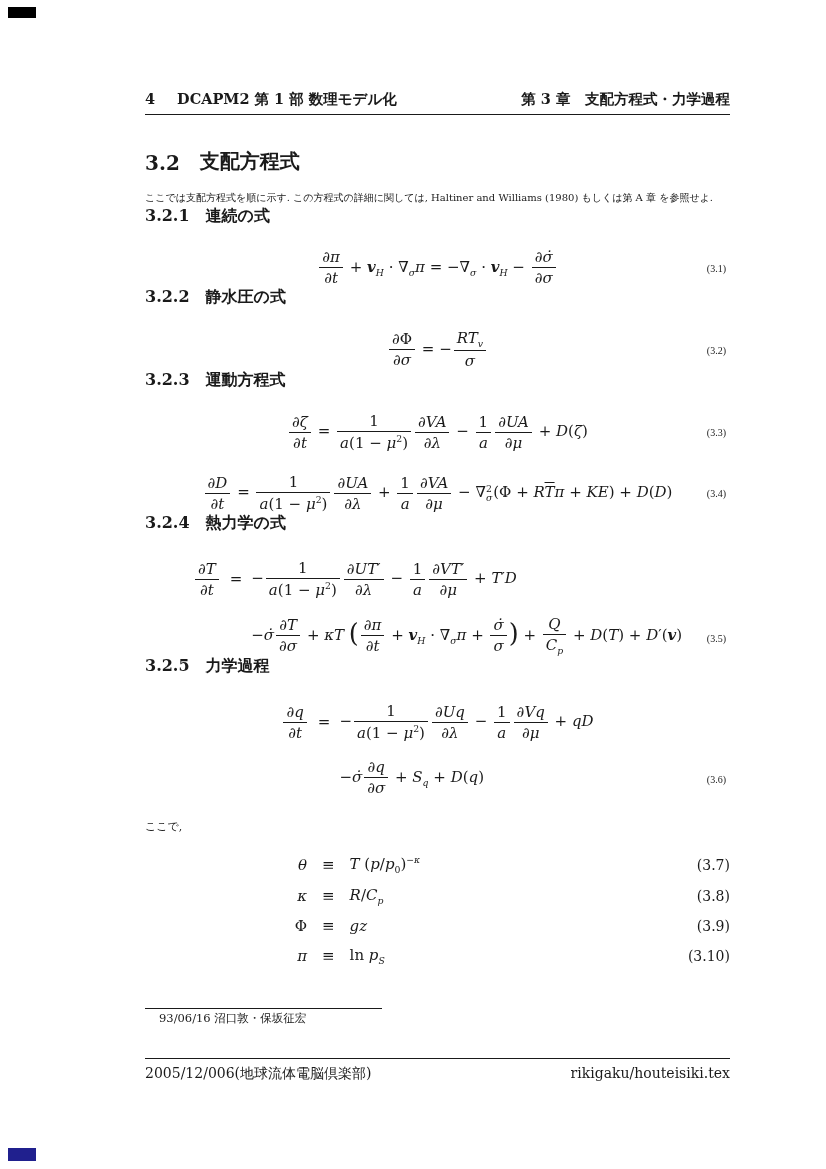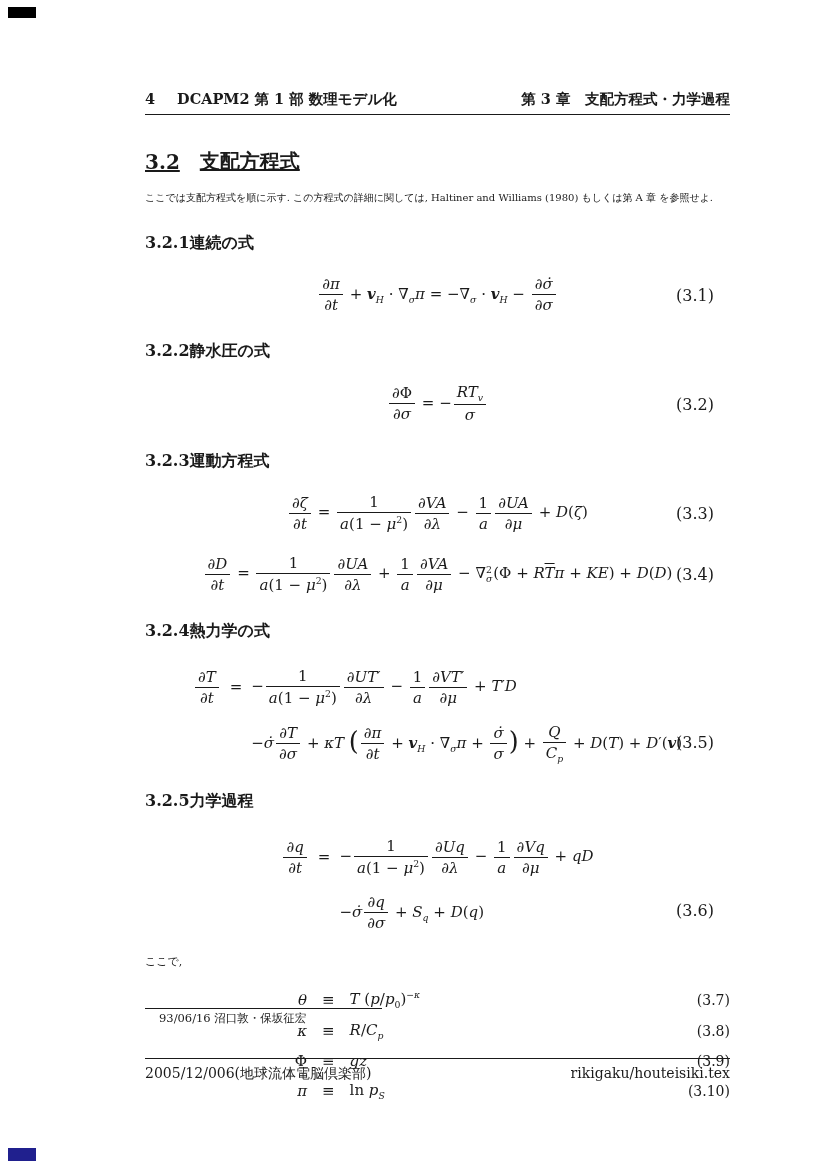--- a/index.html
+++ b/index.html
@@ -21,34 +21,35 @@
   .runhead{
     margin-top:90px;
     display:flex;justify-content:space-between;align-items:baseline;
     font-weight:bold;font-size:14.5px;
     border-bottom:1.5px solid #1a1a1a;
     padding-bottom:5px;
   }
   .runhead .lhs{display:flex;gap:22px;align-items:baseline;}
 
   
-  .sec-h1{margin-top:33px;font-size:20px;font-weight:bold;display:flex;gap:20px;align-items:center;text-decoration:underline;}
-  .sec-h2{margin-top:27px;font-size:16px;font-weight:bold;display:flex;align-items:baseline;}
+  .sec-h1{margin-top:33px;font-size:20px;font-weight:bold;display:flex;gap:20px;align-items:flex-end;}
+  .sec-h2{font-size:16px;font-weight:bold;display:flex;gap:16px;align-items:baseline;}
 
   .intro{margin-top:15px;line-height:1.6;font-size:10px;}
 
   
   .math, .math i{font-family:"DejaVu Serif","Liberation Serif",serif;}
   .math i{font-style:italic;}
   .math sub,.math sup{font-size:0.62em;}
   .eqrow{position:relative;margin-top:21px;}
   .eqrow .eqbody{text-align:center;font-size:15px;}
   .eqrow .eqno{
-    position:absolute;right:16px;top:50%;transform:translateY(-50%);
-    font-size:16px;
+    position:absolute;right:4px;top:50%;transform:translateY(-50%);
+    font-size:10px;
+    font-family:Liberation Serif, serif;
   }
   .eqrow.multiline{margin-top:25px;}
   .eqrow.multiline .eqno{top:auto;bottom:12px;transform:none;}
   .eqgrid{
     display:inline-grid;
     grid-template-columns:auto auto auto;
     column-gap:9px;row-gap:16px;
     align-items:center;
   }
   .eqgrid .lhs{justify-self:end;}

